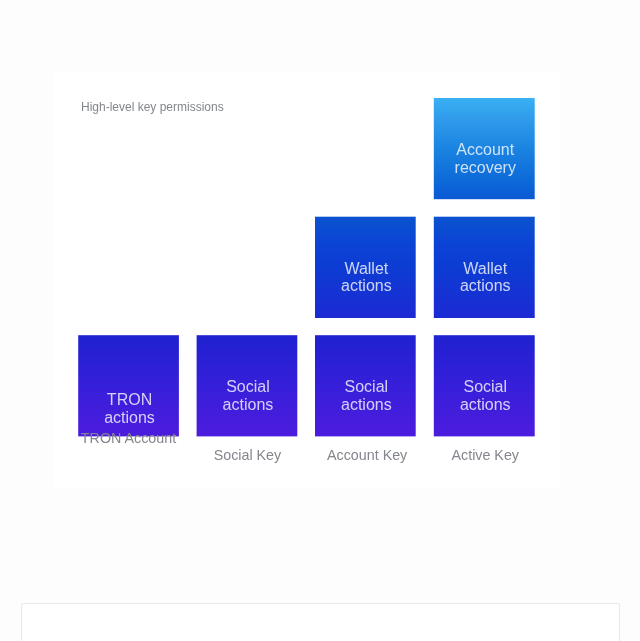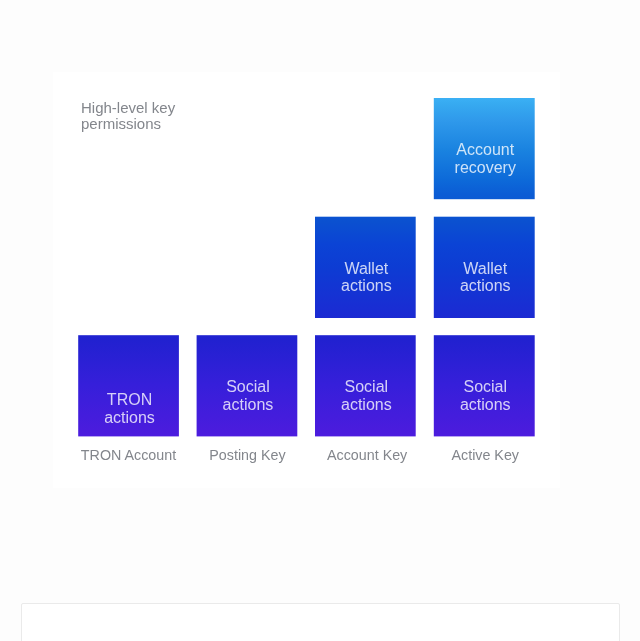--- a/index.html
+++ b/index.html
@@ -16,21 +16,21 @@
   .card {
     position: absolute;
     left: 53px; top: 72px;
     width: 507px; height: 416px;
     background: #ffffff;
   }
   .diagram-title {
     position: absolute;
     left: 81px; top: 100px;
     width: 150px;
-    font-size: 15px;
+    font-size: 12px;
     line-height: 15.8px;
     color: #83868c;
     white-space: pre-line;
   }
   .chart { position: absolute; left: 0; top: 0; }
   .col-label {
     position: absolute;
     text-align: center;
     font-size: 14.3px;
     line-height: 16px;
@@ -104,18 +104,18 @@
 actions</div>
 <div class="blk-text" style="left:78.2px;top:335.2px;width:100.7px;height:127px">TRON
 actions</div>
 <div class="blk-text" style="left:196.6px;top:335.2px;width:100.7px;height:101.2px">Social
 actions</div>
 <div class="blk-text" style="left:315px;top:335.2px;width:100.7px;height:101.2px">Social
 actions</div>
 <div class="blk-text" style="left:433.8px;top:335.2px;width:100.9px;height:101.2px">Social
 actions</div>
 
-<div class="col-label" style="left:78.2px;top:447px;width:100.7px">TRON Account</div>
-<div class="col-label" style="left:197.1px;top:447px;width:100.7px">Posting Key</div>
+<div class="col-label" style="left:78.2px;top:430px;width:100.7px">TRON Account</div>
+<div class="col-label" style="left:197.1px;top:447px;width:100.7px">Social Key</div>
 <div class="col-label" style="left:316.8px;top:447px;width:100.7px">Account Key</div>
 <div class="col-label" style="left:434.8px;top:447px;width:100.9px">Active Key</div>
 
 <div class="bottom-box"></div>
 
 </body></html>

